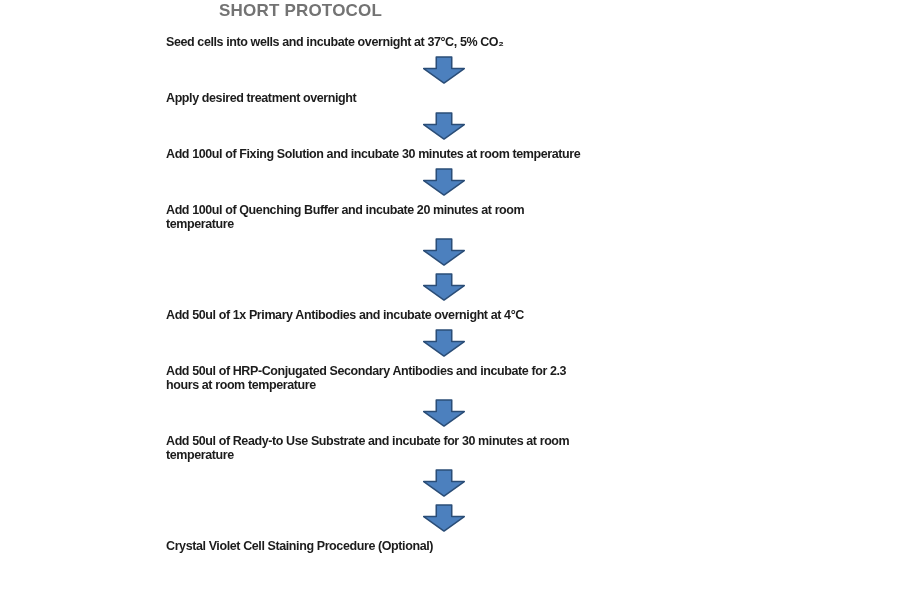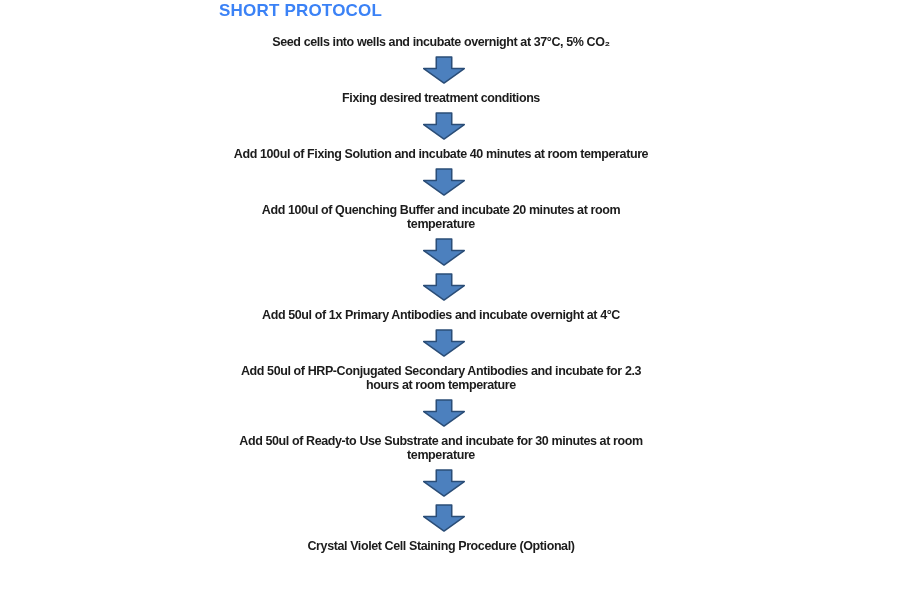--- a/index.html
+++ b/index.html
@@ -16,30 +16,29 @@
     width: 900px;
     height: 594px;
     background: #ffffff;
   }
   .doc-title {
     position: absolute;
     left: 219px;
     top: 1px;
     font-size: 17px;
     font-weight: bold;
-    color: #3b82f6;
+    color: #737373;
     letter-spacing: 0.2px;
     white-space: nowrap;
   }
   .flow-column {
     position: absolute;
     left: 166px;
     top: 35px;
     width: 550px;
-    text-align: center;
   }
   .step-text {
     font-size: 12.5px;
     font-weight: bold;
     color: #1c1c1c;
     letter-spacing: -0.4px;
     line-height: 14px;
     white-space: pre-line;
   }
   .arrow {
@@ -70,29 +69,29 @@
   <div class="flow-column">
 
     <div class="step-text">Seed cells into wells and incubate overnight at 37°C, 5% CO₂</div>
 
     <div class="arrow">
       <svg viewBox="0 0 44 29" xmlns="http://www.w3.org/2000/svg">
           <path d="M14,1 H30 V13 H43 L22,28 L1,13 H14 Z"></path>
         </svg>
     </div>
 
-    <div class="step-text">Fixing desired treatment conditions</div>
+    <div class="step-text">Apply desired treatment overnight</div>
 
     <div class="arrow">
       <svg viewBox="0 0 44 29" xmlns="http://www.w3.org/2000/svg">
           <path d="M14,1 H30 V13 H43 L22,28 L1,13 H14 Z"></path>
         </svg>
     </div>
 
-    <div class="step-text">Add 100ul of Fixing Solution and incubate 40 minutes at room temperature</div>
+    <div class="step-text">Add 100ul of Fixing Solution and incubate 30 minutes at room temperature</div>
 
     <div class="arrow">
       <svg viewBox="0 0 44 29" xmlns="http://www.w3.org/2000/svg">
           <path d="M14,1 H30 V13 H43 L22,28 L1,13 H14 Z"></path>
         </svg>
     </div>
 
     <div class="step-text">Add 100ul of Quenching Buffer and incubate 20 minutes at room
 temperature</div>
 

